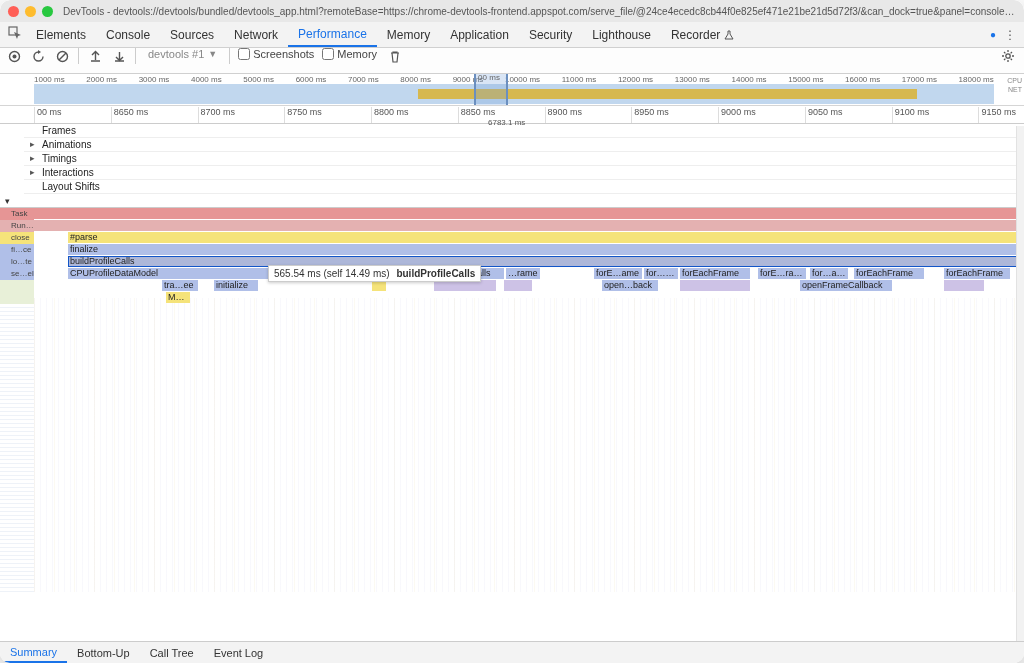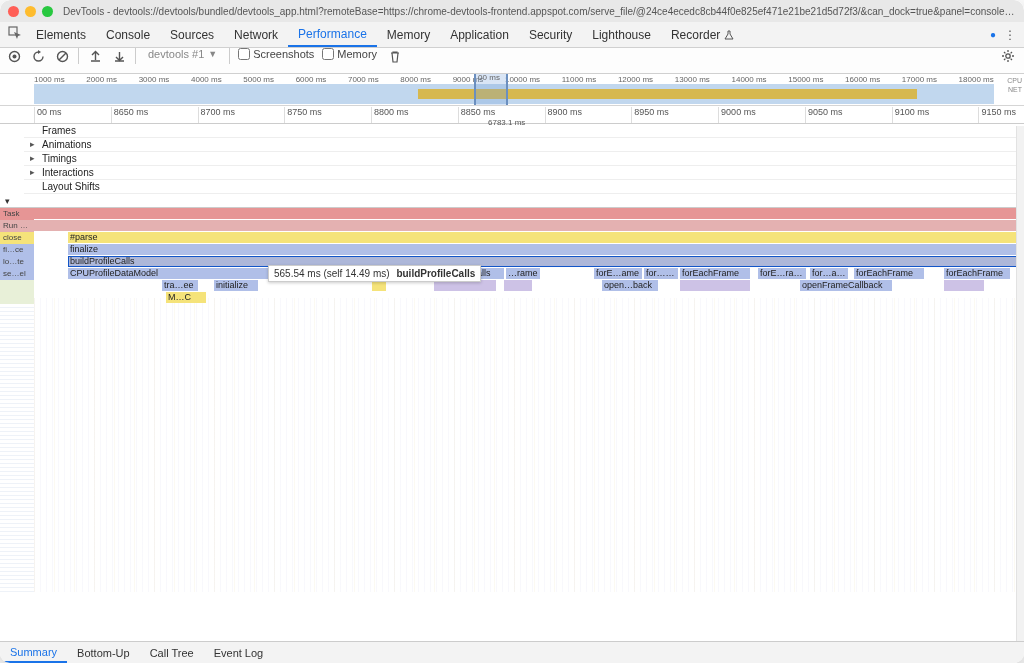--- a/index.html
+++ b/index.html
@@ -52,21 +52,21 @@
     .track-row { display: flex; align-items: center; height: 14px; border-bottom: 1px solid #eee; margin-left: 24px; }
     .track-label { width: 100%; padding-left: 18px; color: #222; position: relative; }
     .track-label .arrow { position: absolute; left: 6px; top: 0; font-size: 9px; color: #555; }
     .track-main { display: flex; align-items: center; height: 14px; background: #fff; border-bottom: 1px solid #ccc; }
     .track-main .arrow { font-size: 9px; padding-left: 5px; padding-right: 2px; color: #333; }
     .track-main .text { font-size: 9px; color: #333; white-space: nowrap; overflow: hidden; text-overflow: ellipsis; flex: 1; }
 
     
     .flame-wrap { display: flex; }
     .flame-gutter { width: 34px; font-size: 8px; color: #444; }
-    .gutter-row { height: 12px; line-height: 12px; text-overflow: ellipsis; overflow: hidden; white-space: nowrap; padding-left: 3px; }
+    .gutter-row { height: 12px; line-height: 12px; text-overflow: ellipsis; overflow: hidden; white-space: nowrap; padding-left: 11px; }
     .flame { position: relative; flex: 1; height: 384px; background: #fff; overflow: hidden; }
     .fl-row { position: absolute; left: 0; right: 0; height: 12px; }
     .fl-bar { position: absolute; top: 0; height: 11px; font-size: 9px; line-height: 11px; color: #222; overflow: hidden; white-space: nowrap; text-overflow: ellipsis; padding: 0 2px; }
     .c-task { background: #e69595; }
     .c-micro { background: #e4b1b1; }
     .c-yellow { background: #f5e37a; }
     .c-blue { background: #b0bfe8; }
     .c-bsel { background: #adb7d9; outline: 1.5px solid#1255c8; outline-offset: -1px; }
     .c-lav { background: #cdc2e6; }
     .tooltip { position: absolute; background: #fff; border: 1px solid #ccc; font-size: 10px; padding: 2px 5px; white-space: nowrap; color: #333; box-shadow: 0 1px 3px rgba(0,0,0,.2); z-index: 10; }
@@ -313,21 +313,21 @@
       <div class="fl-bar c-yellow" style="left:338px;width:14px"></div>
       <div class="fl-bar c-lav" style="left:400px;width:62px"></div>
       <div class="fl-bar c-lav" style="left:470px;width:28px"></div>
       <div class="fl-bar c-blue" style="left:568px;width:56px">open…back</div>
       <div class="fl-bar c-lav" style="left:646px;width:70px"></div>
       <div class="fl-bar c-blue" style="left:766px;width:92px">openFrameCallback</div>
       <div class="fl-bar c-lav" style="left:910px;width:40px"></div>
     </div>
 
     <div class="fl-row" style="top:84px">
-      <div class="fl-bar c-yellow" style="left:132px;width:40px">M…C</div>
+      <div class="fl-bar c-yellow" style="left:132px;width:24px">M…C</div>
     </div>
 
     <div class="tooltip" style="left:234px;top:57px">
       <span>565.54 ms (self 14.49 ms)</span>
       <b style="margin-left:4px">buildProfileCalls</b>
     </div>
   </div>
 </div>
 
 <div class="scroll-hint"></div>

